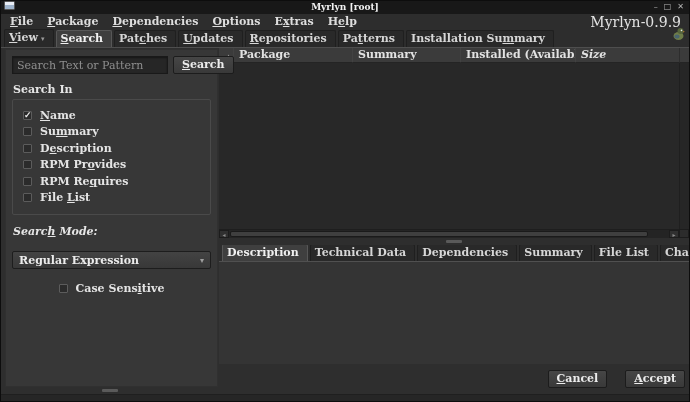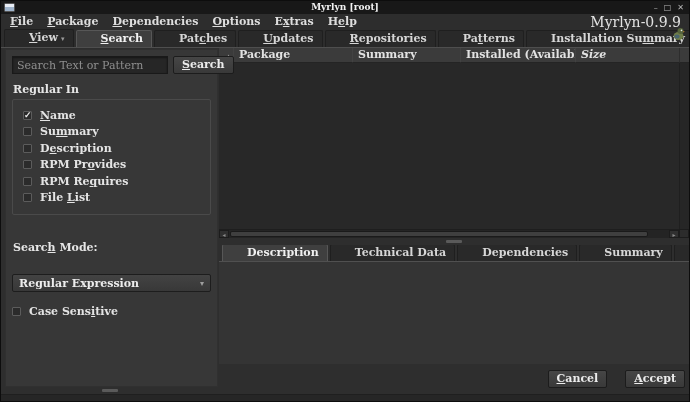--- a/index.html
+++ b/index.html
@@ -3,42 +3,42 @@
 <meta charset="utf-8">
 <style>
   html,body { margin:0; padding:0; background:#1b1b1b; }
   * { box-sizing:border-box; font-family:"DejaVu Serif", serif; }
   u { text-decoration:underline; text-underline-offset:1px; }
 
   .window { width:690px; height:402px; background:#2e2e2e; position:relative;
             overflow:hidden; display:flex; flex-direction:column; border:1px solid #0d0d0d; }
 
   
-  .titlebar { height:13px; background:#181818; display:flex; align-items:center;
+  .titlebar { height:13px; background:#181818; display:flex; 
               position:relative; flex:0 0 auto; }
   .app-icon { width:11px; height:9px; margin-left:3px;
               background:linear-gradient(#e8edf5 0 3px, #9fb4cc 3px 100%);
               border:1px solid #555; border-radius:1px; }
   .win-title { position:absolute; left:0; right:0; text-align:center; color:#f2f2f2;
                font-size:9px; font-weight:bold; line-height:13px; }
   .win-controls { margin-left:auto; display:flex; gap:6px; padding-right:5px; z-index:2; }
   .win-controls span { color:#b8b8b8; font-size:8px; line-height:11px; cursor:default; }
 
   
   .menubar { height:16px; background:#2d2d2d; display:flex; align-items:center;
              padding-left:2px; flex:0 0 auto; }
   .menu-item { color:#dedede; font-size:11px; font-weight:bold; padding:0 7px; line-height:16px; }
   .version { margin-left:auto; color:#e2e2e2; font-size:14px; padding-right:8px; }
 
   
   .tabbar { height:18px; background:#2d2d2d; border-bottom:1px solid #4e4e4e;
             display:flex; align-items:flex-end; padding-left:3px; flex:0 0 auto; position:relative; }
   .tab { font-size:11px; font-weight:bold; color:#d6d6d6; background:#292929;
          border:1px solid #1f1f1f; border-bottom:none; border-radius:2px 2px 0 0;
-         padding:1px 8px 2px 24px; margin-right:2px; line-height:13px; white-space:nowrap; }
+         padding:1px 8px 2px 4px; margin-right:2px; line-height:13px; white-space:nowrap; }
   .tab.active { background:#3f3f3f; border-color:#575757; color:#f0f0f0; }
   .tab .arrow { font-size:7px; color:#9a9a9a; margin-left:3px; }
   .tabbar-logo { position:absolute; right:4px; bottom:2px; }
 
   
   .main { flex:1 1 auto; display:flex; min-height:0; }
 
   
   .left-col { width:218px; flex:0 0 auto; position:relative; }
   .filter-panel { position:absolute; left:4px; top:1px; right:1px; bottom:7px;
@@ -52,26 +52,26 @@
          line-height:16px; white-space:nowrap; }
   .section-label { color:#e6e6e6; font-size:11px; font-weight:bold; margin:9px 0 3px 1px; }
   .groupbox { border:1px solid #4a4a4a; border-radius:2px; padding:7px 6px 8px 10px; }
   .check-row { display:flex; align-items:center; gap:8px; height:16.5px; }
   .checkbox { width:9px; height:9px; flex:0 0 auto; background:#2b2b2b;
               border:1px solid #5c5c5c; border-radius:1px; position:relative; }
   .checkbox .tick { display:none; }
   .checkbox.checked .tick { display:block; position:absolute; top:-2px; left:0;
               font-size:9px; font-weight:bold; color:#ededed; line-height:10px; }
   .check-label { color:#e4e4e4; font-size:11px; font-weight:bold; white-space:nowrap; }
-  .combo { margin-top:20px; height:18px; display:flex; align-items:center; justify-content:space-between;
+  .combo { margin-top:13px; height:18px; display:flex; align-items:center; justify-content:space-between;
            background:linear-gradient(#434343,#383838); border:1px solid #1d1d1d; border-radius:2px;
            padding:0 6px; }
   .combo-text { color:#ececec; font-size:11px; font-weight:bold; }
   .combo-arrow { color:#9e9e9e; font-size:8px; }
-  .case-row { margin-top:11px; }
+  .case-row { margin-top:11px;justify-content:center; }
   .panel-grip { position:absolute; bottom:2px; left:50%; transform:translateX(-50%);
                 width:16px; height:3px; background:#5a5a5a; border-radius:1px; }
 
   
   .right-col { flex:1 1 auto; display:flex; flex-direction:column; min-width:0; }
   .list-zone { display:flex; height:190px; flex:0 0 auto; }
   .list-main { flex:1 1 auto; display:flex; flex-direction:column; min-width:0; }
   .table-header { height:15px; flex:0 0 auto; background:#3b3b3b; border-bottom:1px solid #242424;
                   display:flex; align-items:center; }
   .th { color:#e2e2e2; font-size:11px; font-weight:bold; padding-left:5px; white-space:nowrap;
@@ -150,21 +150,21 @@
 
   <div class="main">
 
     <div class="left-col">
       <div class="filter-panel">
         <div class="search-row">
           <input class="search-input" type="text" placeholder="Search Text or Pattern" style="">
           <button class="btn"><u>S</u>earch</button>
         </div>
 
-        <div class="section-label">Regular In</div>
+        <div class="section-label">Search In</div>
 
         <div class="groupbox">
           <div class="check-row">
             <span class="checkbox checked">
                 <span class="tick">✓</span>
               </span>
             <span class="check-label"><u>N</u>ame</span>
           </div>
           <div class="check-row">
             <span class="checkbox"></span>
@@ -181,21 +181,21 @@
           <div class="check-row">
             <span class="checkbox"></span>
             <span class="check-label">RPM Re<u>q</u>uires</span>
           </div>
           <div class="check-row">
             <span class="checkbox"></span>
             <span class="check-label">File <u>L</u>ist</span>
           </div>
         </div>
 
-        <div class="section-label" style="margin-top:26px;">Searc<u>h</u> Mode:</div>
+        <div class="section-label" style="margin-top:10px;font-style:italic;">Searc<u>h</u> Mode:</div>
         <div class="combo">
           <span class="combo-text">Regular Expression</span>
           <span class="combo-arrow">▾</span>
         </div>
 
         <div class="check-row case-row">
           <span class="checkbox"></span>
           <span class="check-label">Case Sens<u>i</u>tive</span>
         </div>
       </div>

